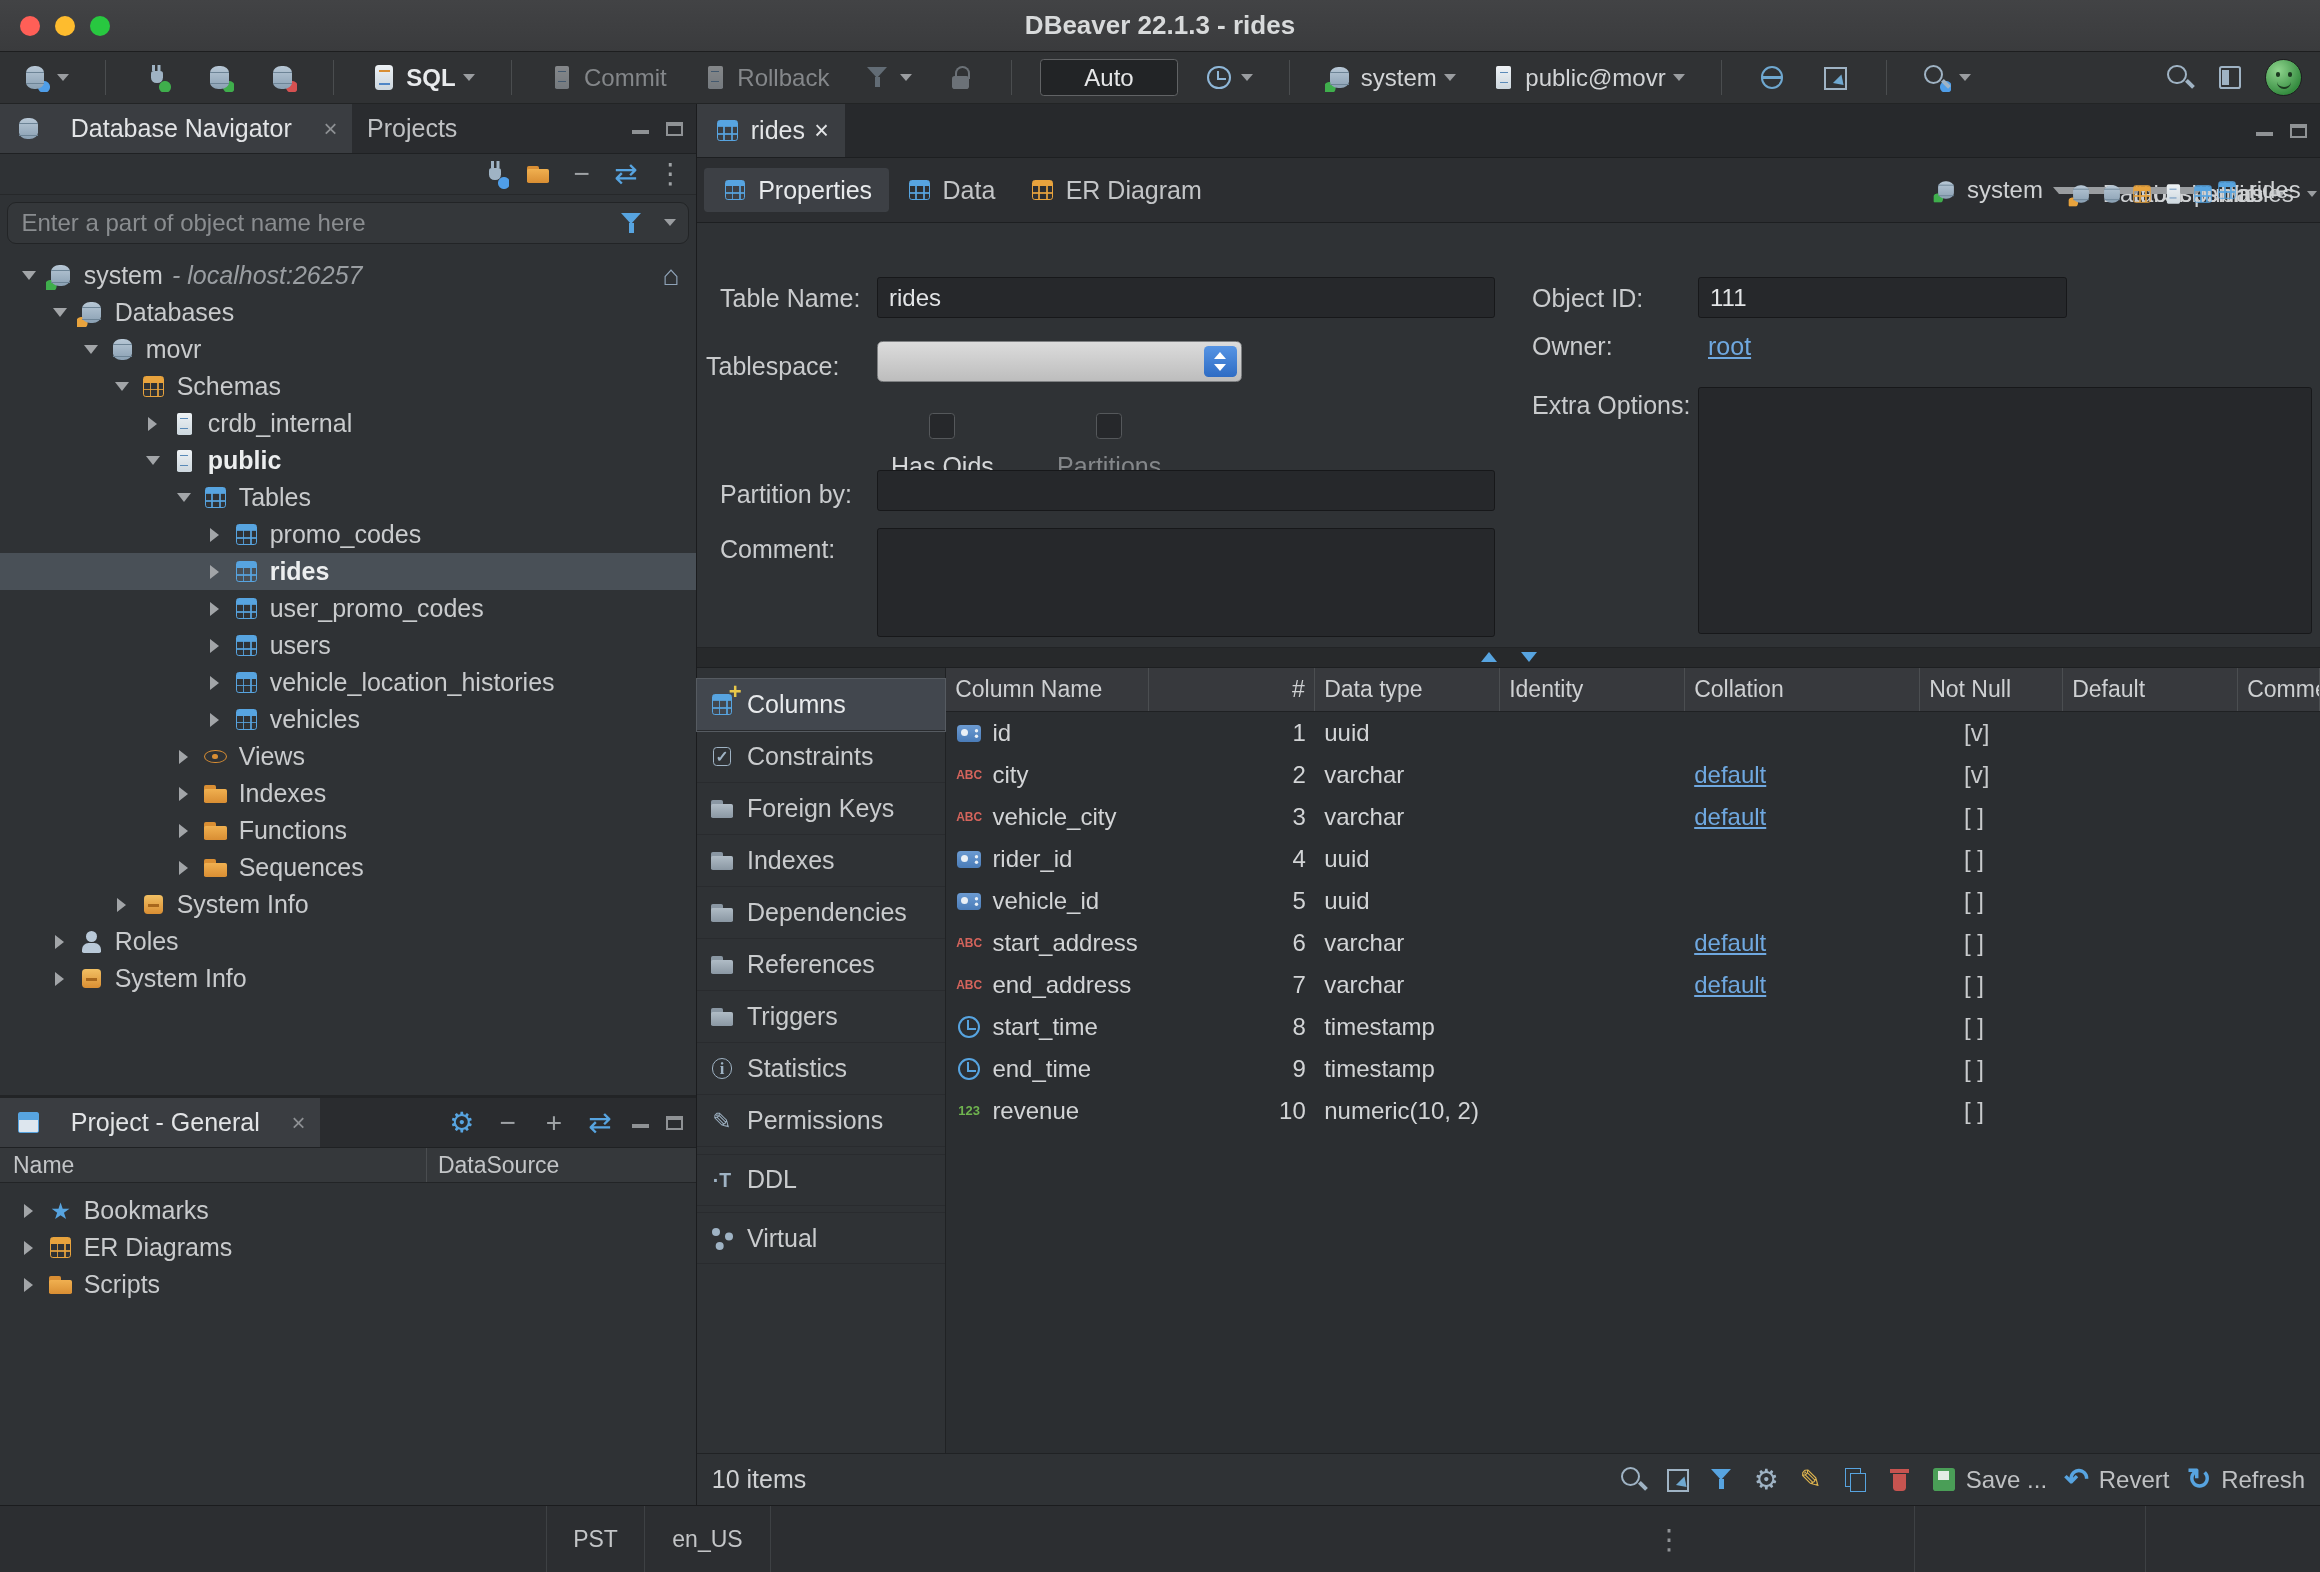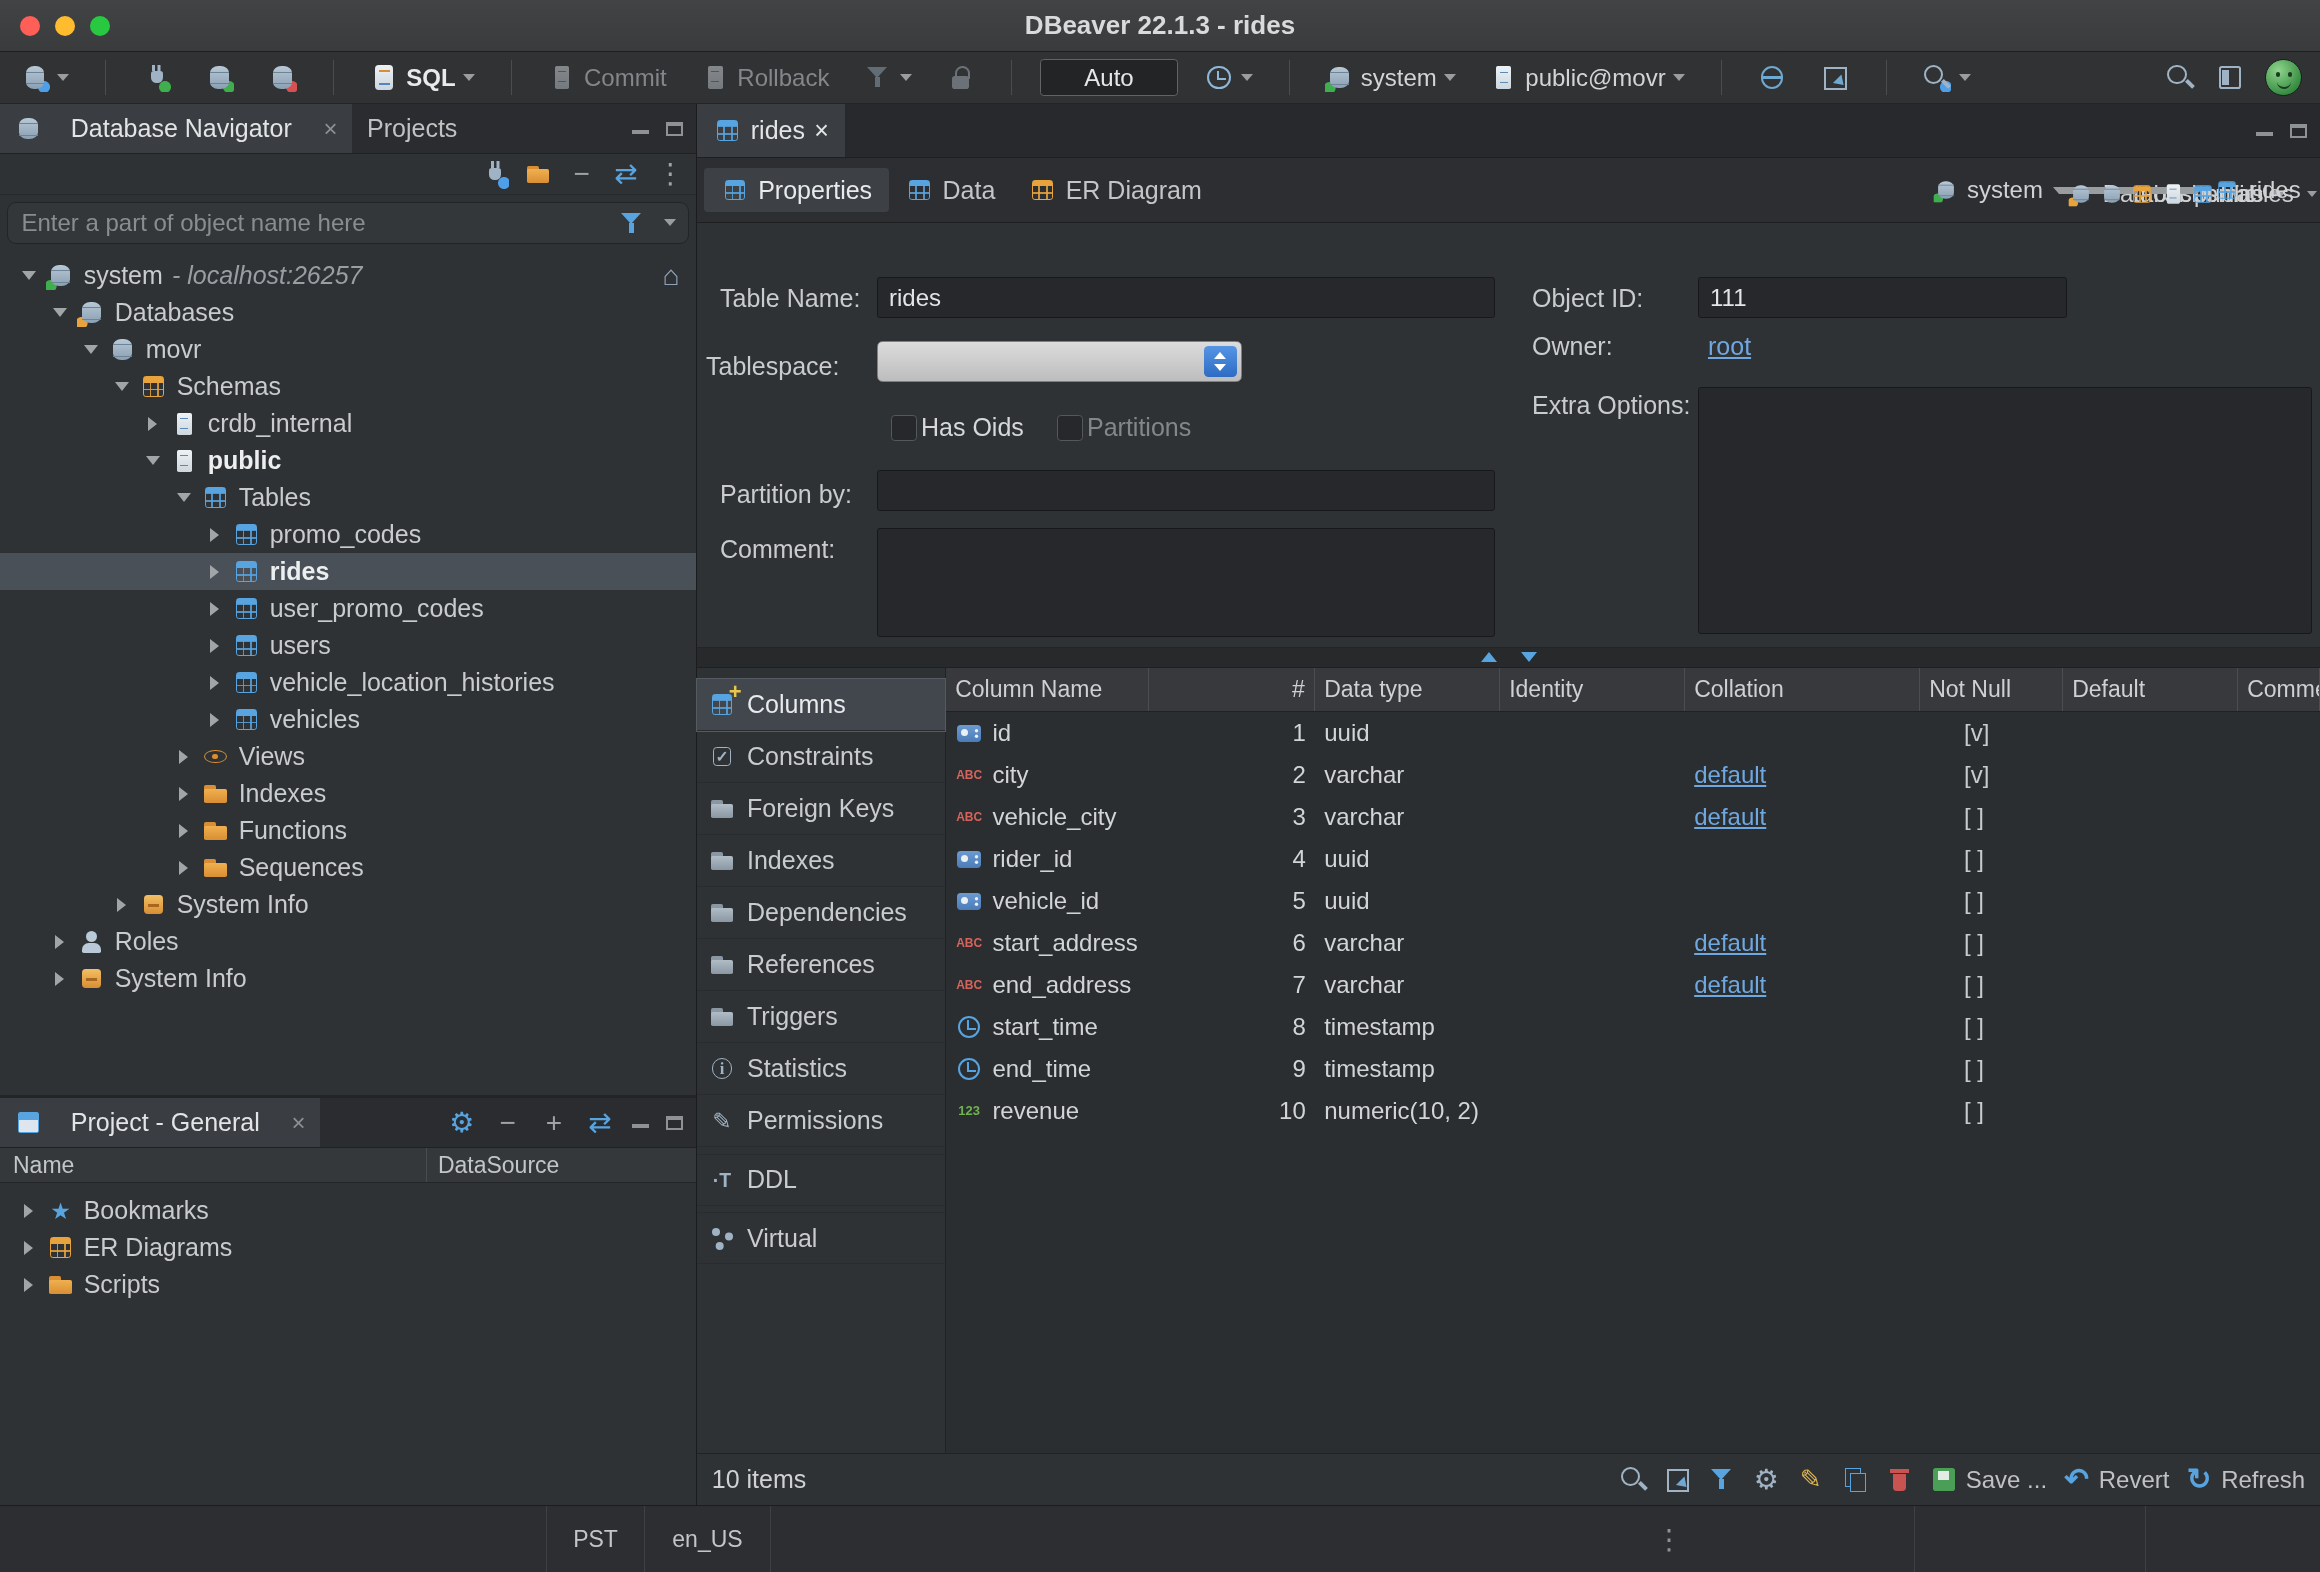--- a/index.html
+++ b/index.html
@@ -224,21 +224,21 @@
   .pinput { position:absolute; height:41px; background:#26282b; border:0.9px solid #17181a; border-radius:2.8px;
     color:#e2e4e6; font-size:24px; padding:0 11px; font-family:"Liberation Sans",sans-serif; }
   .combo-light { position:absolute; height:41px; width:365px; border-radius:5.5px;
     background:linear-gradient(#dcdcdc,#bdbdbd); border:0.9px solid #7e8082; }
   .combo-light .stepper { position:absolute; right:3.7px; top:3.7px; bottom:3.7px; width:33px; border-radius:4.6px;
     background:linear-gradient(#5694e4,#2e6cc4); }
   .combo-light .stepper::before { content:""; position:absolute; left:10px; top:6.5px;
     border-left:6.5px solid transparent; border-right:6.5px solid transparent; border-bottom:7.4px solid #fff; }
   .combo-light .stepper::after { content:""; position:absolute; left:10px; bottom:6.5px;
     border-left:6.5px solid transparent; border-right:6.5px solid transparent; border-top:7.4px solid #fff; }
-  .cbrow { position:absolute; display:flex; align-items:center; gap:4px; }
+  .cbrow { position:absolute; display:flex; align-items:center; gap:13px;flex-direction:column; }
   .cbox { width:26px; height:26px; background:#26282b; border:1.8px solid #55585b; border-radius:3.7px; flex:none; }
   .cblabel { font-size:25px; color:#d6d8da; }
   .cblabel.off { color:#84878a; }
   .parea { position:absolute; background:#26282b; border:0.9px solid #17181a; border-radius:2.8px; }
   .linkval { position:absolute; color:#6fa8e0; text-decoration:underline; font-size:25px; }
 
   .splitter { height:20px; flex:none; background:#27292b; border-bottom:0.9px solid #1d1f21; position:relative; }
   .split-handle { position:absolute; left:50%; top:3.7px; transform:translateX(-50%); display:flex; gap:24px; }
   .arr-up { width:0; height:0; border-left:8.3px solid transparent; border-right:8.3px solid transparent; border-bottom:10px solid #57a4e0; }
   .arr-dn { width:0; height:0; border-left:8.3px solid transparent; border-right:8.3px solid transparent; border-top:10px solid #57a4e0; }

